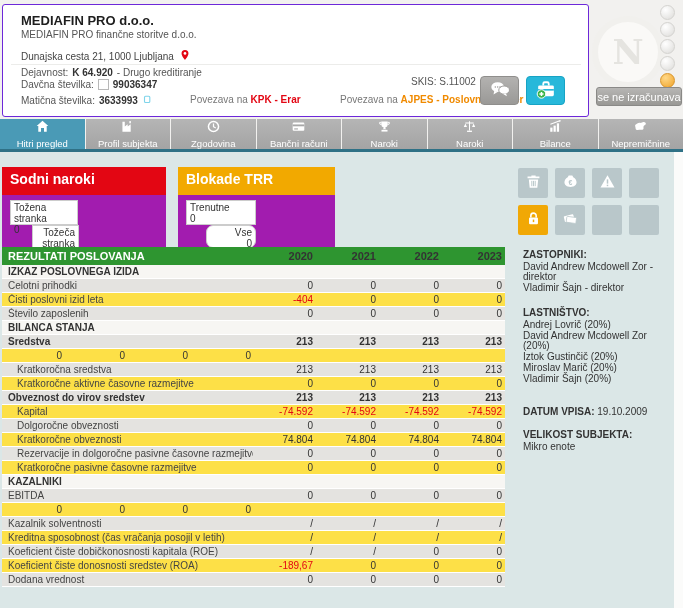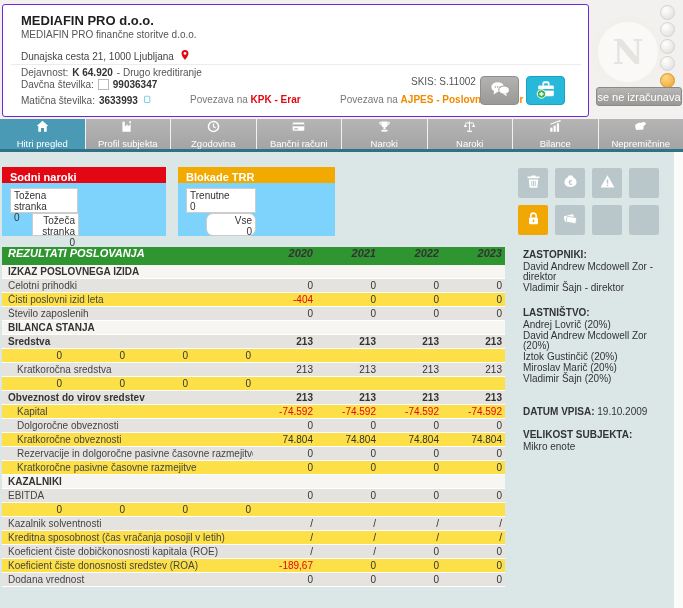--- a/index.html
+++ b/index.html
@@ -53,42 +53,42 @@
     display:flex; flex-direction:column; align-items:center; justify-content:space-between; padding-bottom:3px; }
   .tab.active { background:var(--tab-blue); }
   .tab .icon svg { width:15px; height:15px; display:block; margin-bottom:1px; }
   .tab .tlabel { font-size:9.5px; line-height:10px; white-space:nowrap; }
   .tab-underline { position:absolute; left:0; top:149px; width:683px; height:3px; background:#2f7186; }
 
   
   .alert-box { position:absolute; top:167px; }
   .alert-sodni { left:2px; width:164px; }
   .alert-blokade { left:178px; width:157px; }
-  .alert-head { height:16px; color:#fff; font-size:11px; font-weight:bold; padding:4px 0 0 8px; }
+  .alert-head { height:28px; color:#fff; font-size:14px; font-weight:bold; padding:4px 0 0 8px; }
   .alert-sodni .alert-head { background:var(--alert-red); }
   .alert-blokade .alert-head { background:var(--alert-orange); }
-  .alert-body { position:relative; background:#7dd3fc; height:53px; }
+  .alert-body { position:relative; background:#a21caf; height:53px; }
   .fbox { position:absolute; background:#fff; border:1px solid #ccc; font-size:10px; color:#333; padding:1px 3px; line-height:11px; }
   .fbox .fval { display:block; }
   .fbox.r { text-align:right; }
   .alert-sodni .f1 { left:8px; top:5px; width:68px; height:25px; }
   .alert-sodni .f2 { left:30px; top:30px; width:47px; height:23px; }
   .alert-blokade .f1 { left:8px; top:5px; width:70px; height:25px; }
   .alert-blokade .f2 { left:28px; top:30px; width:50px; height:23px;border-radius:7px; }
 
   
   .action-grid { position:absolute; left:518px; top:168px; width:155px; display:grid;
     grid-template-columns:repeat(4,30px); grid-auto-rows:30px; gap:7px; }
   .abtn { background:#b9c7ca; border-radius:2px; display:flex; align-items:center; justify-content:center; cursor:pointer; }
   .abtn.highlight { background:var(--lock-orange); }
   .abtn svg { width:17px; height:17px; }
 
   
   .rtable { position:absolute; left:2px; top:247px; width:503px; }
-  .rt-head { display:flex; align-items:flex-start; height:18px; background:var(--green); color:#fff; font-weight:bold; font-size:11px;font-style:italic; }
+  .rt-head { display:flex; align-items:center; height:18px; background:var(--green); color:#fff; font-weight:bold; font-size:11px; }
   .rt-title { flex:1; padding-left:6px; }
   .rt-head .cell { font-weight:bold; }
   .trow { display:flex; align-items:center; height:14px; border-bottom:1px solid #fff; font-size:10px; }
   .trow .rlabel { flex:1; padding-left:6px; color:#444; white-space:nowrap; overflow:hidden; }
   .trow.indent .rlabel { padding-left:15px; }
   .trow.bold .rlabel, .trow.bold .cell { font-weight:bold; color:#333; }
   .trow.section { background:#f7f6f3; font-weight:bold; }
   .trow.section .rlabel { color:#333; font-weight:bold; }
   .trow.dark { background:#e4e3e0; }
   .trow.light { background:#fde047; }
@@ -386,20 +386,21 @@
           <span class="cell">0</span>
         </div>
         <div class="trow dark indent">
           <span class="rlabel">Kratkoročna sredstva</span>
           <span class="cell">213</span>
           <span class="cell">213</span>
           <span class="cell">213</span>
           <span class="cell">213</span>
         </div>
         <div class="trow light indent">
+          <span class="rlabel">Kratkoročne aktivne časovne razmejitve</span>
           <span class="cell">0</span>
           <span class="cell">0</span>
           <span class="cell">0</span>
           <span class="cell">0</span>
         </div>
         <div class="trow dark bold">
           <span class="rlabel">Obveznost do virov sredstev</span>
           <span class="cell">213</span>
           <span class="cell">213</span>
           <span class="cell">213</span>

